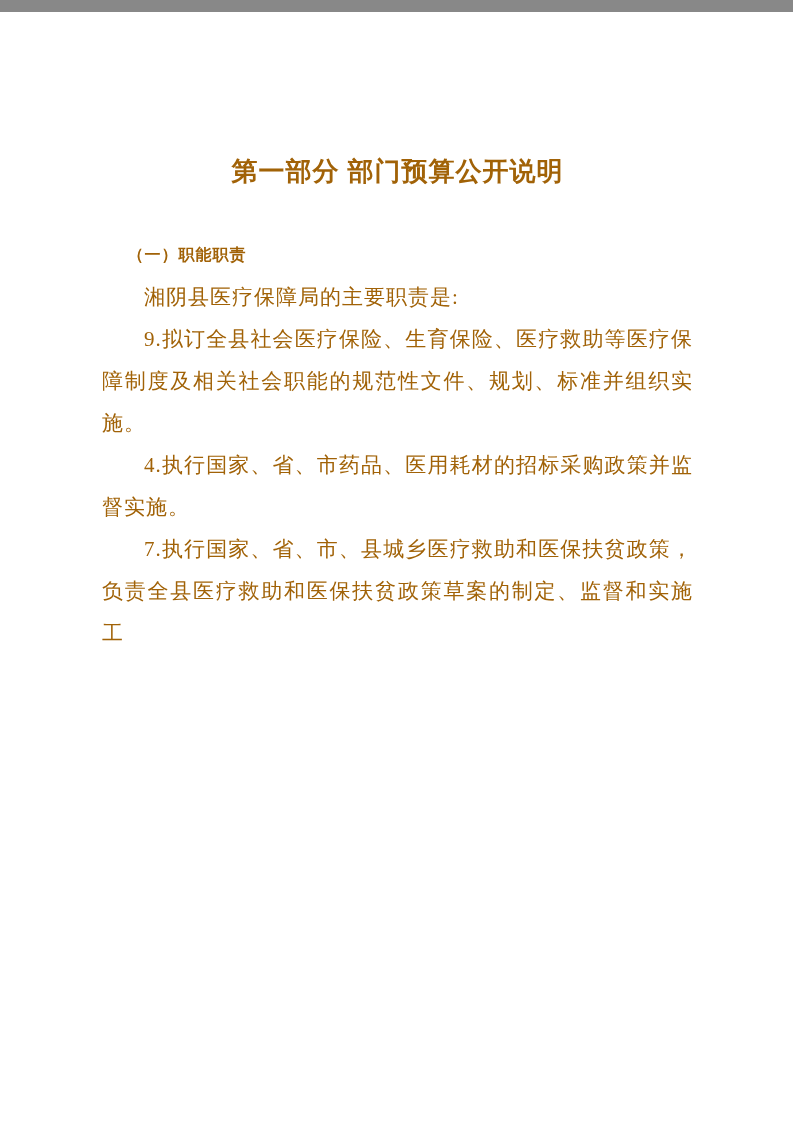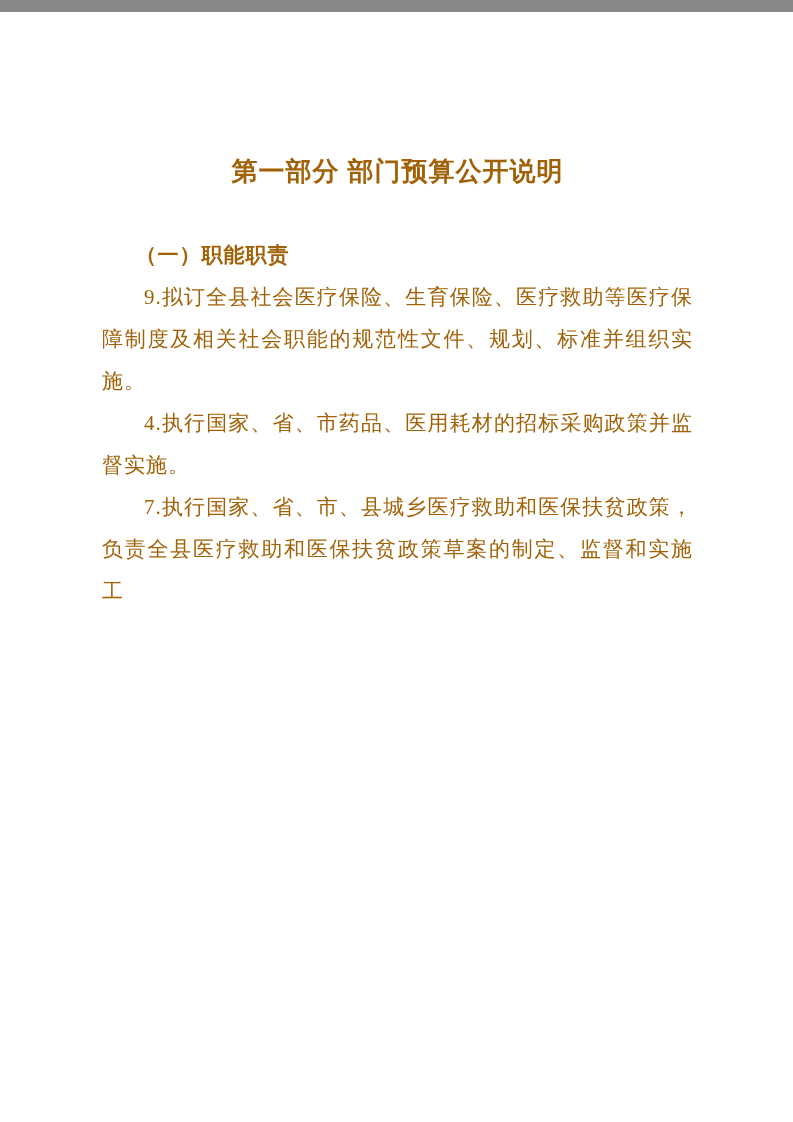--- a/index.html
+++ b/index.html
@@ -32,21 +32,21 @@
     font-family: "Liberation Sans", "DejaVu Sans", sans-serif;
     font-weight: bold;
     font-size: 21px;
     line-height: 42px;
     text-indent: 2em;
     letter-spacing: 1px;
   }
   .subsection-heading {
     font-family: "Liberation Sans", "DejaVu Sans", sans-serif;
     font-weight: bold;
-    font-size: 21px;
+    font-size: 16px;
     line-height: 42px;
     text-indent: 1.6em;
     letter-spacing: 1px;
   }
   .body-text {
     font-family: "Liberation Serif", "DejaVu Serif", serif;
     font-size: 21px;
     line-height: 42px;
   }
   .body-text p {
@@ -60,19 +60,20 @@
 
 <div class="page">
   <div class="content">
 
     <div class="doc-title">第一部分 部门预算公开说明</div>
 
 
     <div class="subsection-heading">（一）职能职责</div>
 
     <div class="body-text">
+      <p>湘阴县医疗保障局的主要职责是:</p>
       <p>9.拟订全县社会医疗保险、生育保险、医疗救助等医疗保障制度及相关社会职能的规范性文件、规划、标准并组织实施。</p>
       <p>4.执行国家、省、市药品、医用耗材的招标采购政策并监督实施。</p>
       <p>7.执行国家、省、市、县城乡医疗救助和医保扶贫政策，负责全县医疗救助和医保扶贫政策草案的制定、监督和实施工</p>
     </div>
 
   </div>
 </div>
 
 </body></html>

